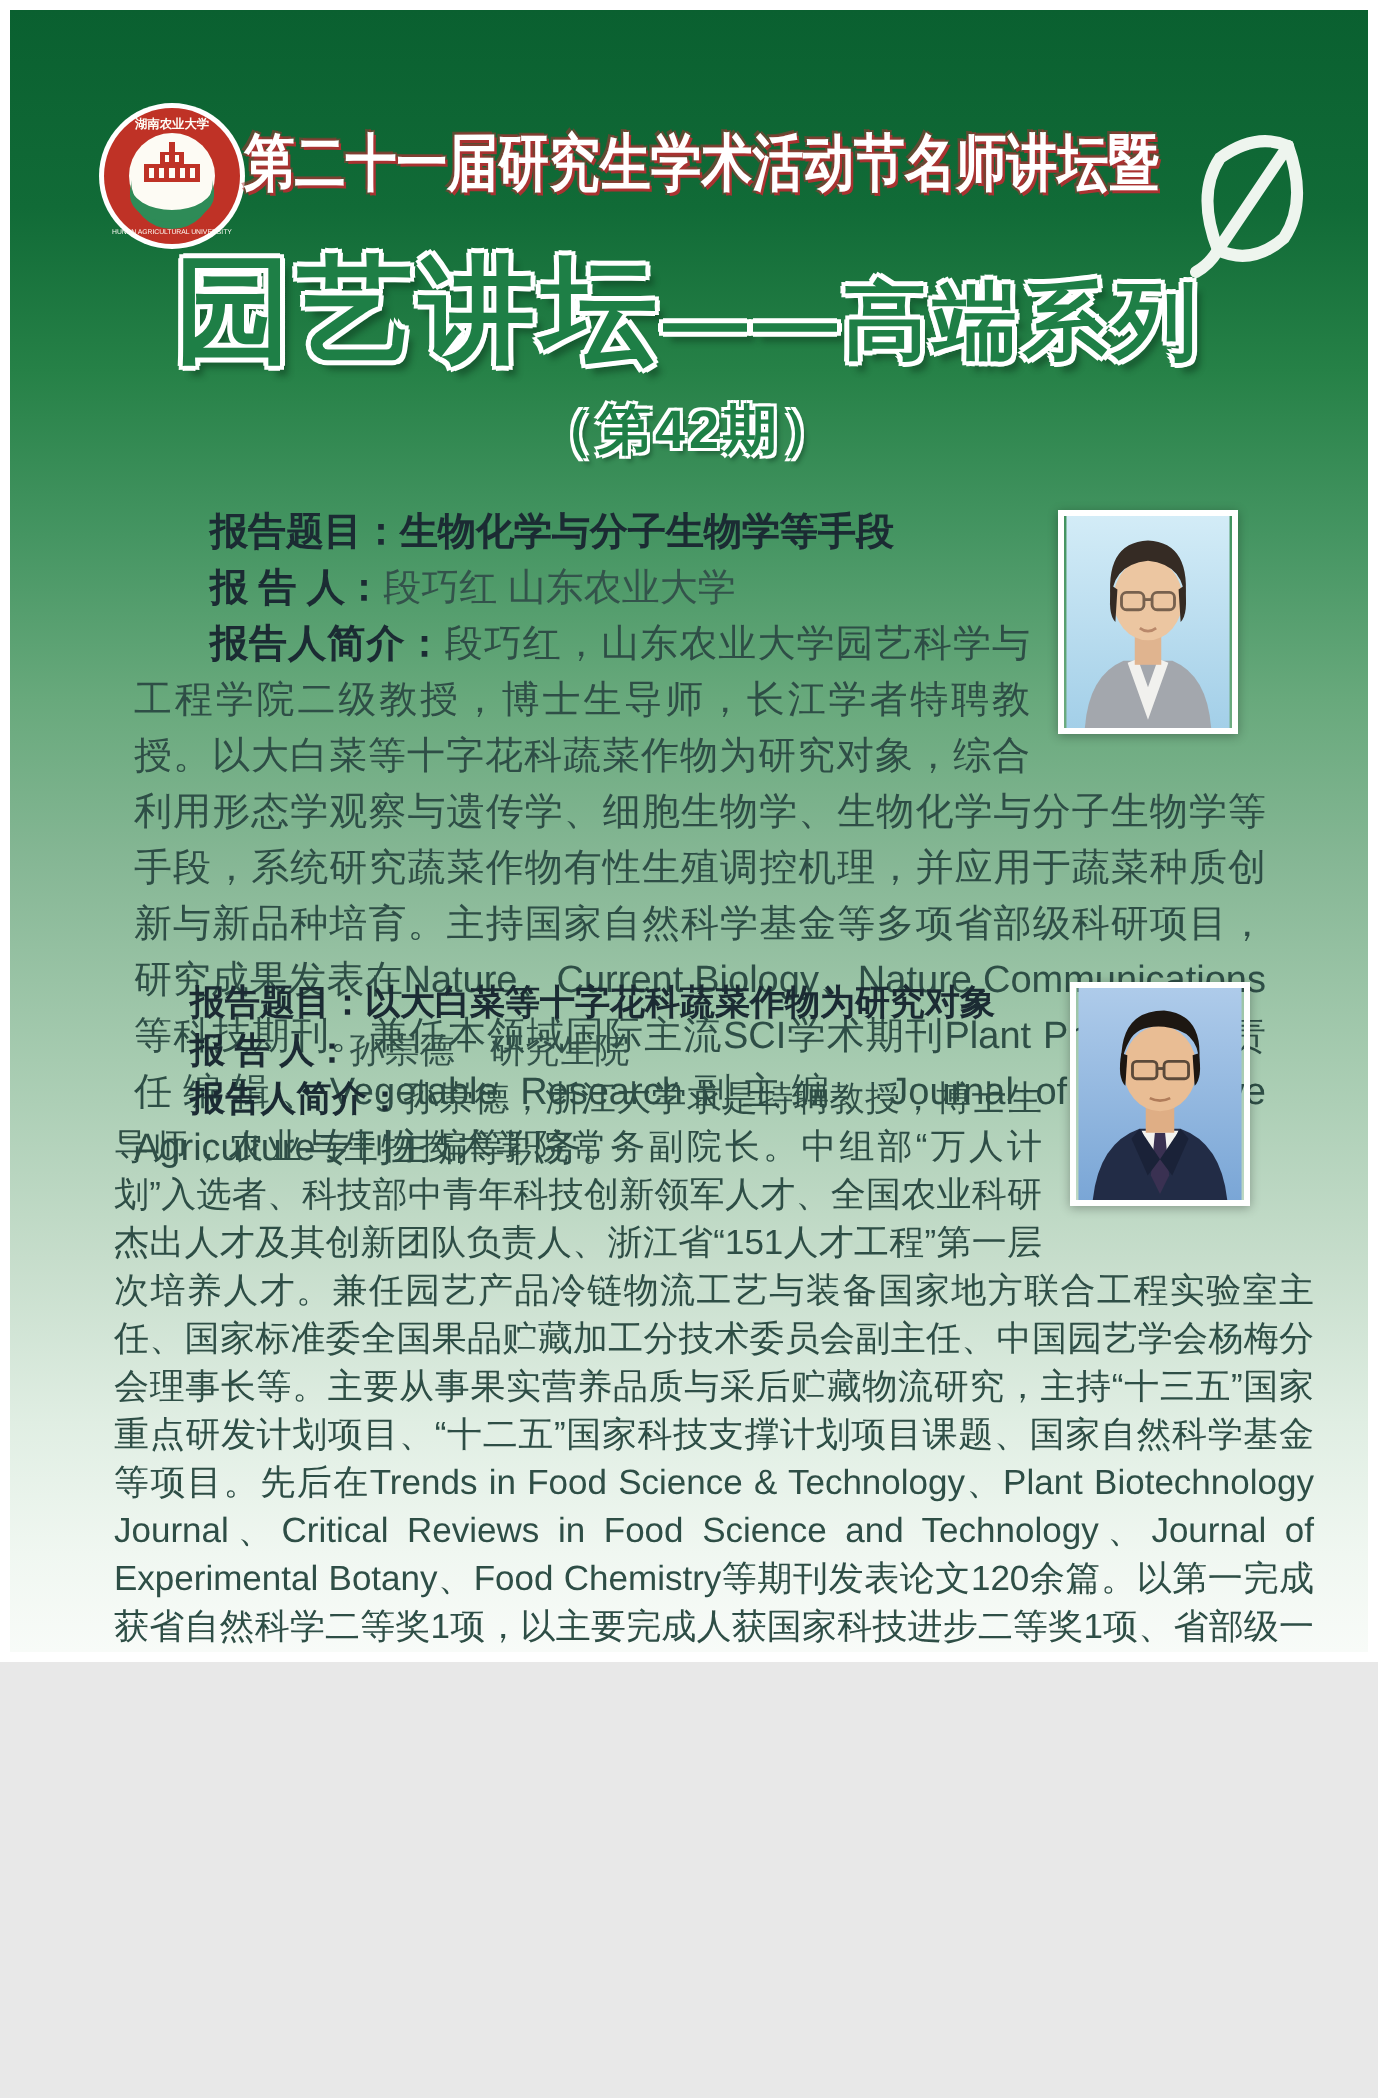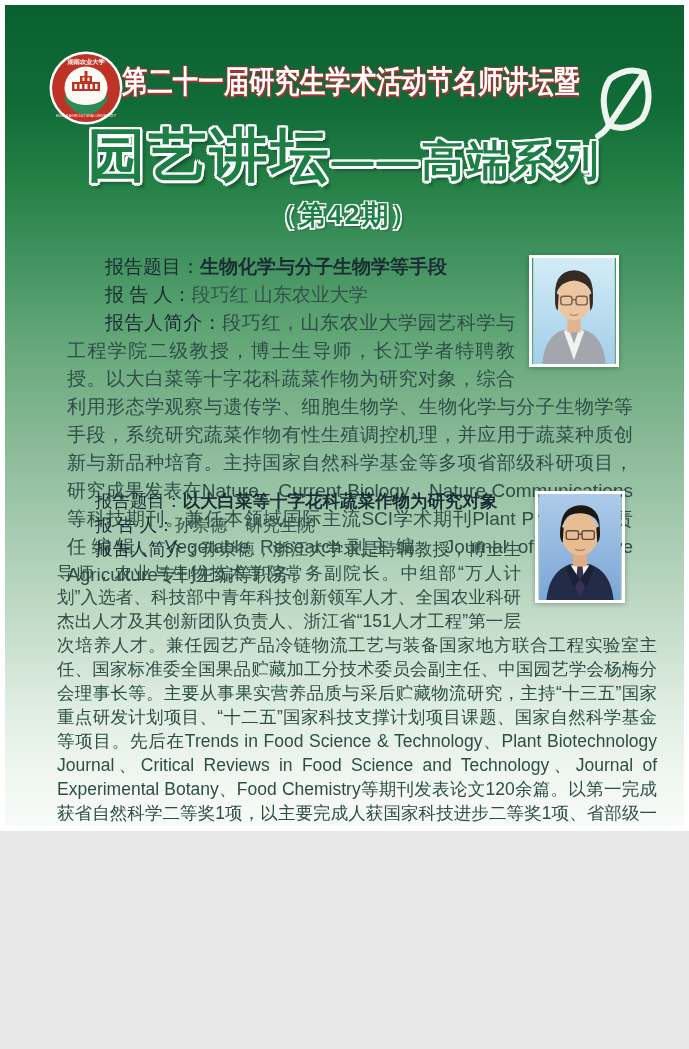--- a/index.html
+++ b/index.html
@@ -38,21 +38,21 @@
   .issue{
     position:absolute;left:0;top:192px;width:100%;text-align:center;
     font-size:27px;font-weight:800;color:#1e7f46;letter-spacing:2px;
     text-shadow:-1.5px -1.5px 0 #fff,1.5px -1.5px 0 #fff,-1.5px 1.5px 0 #fff,
                  1.5px 1.5px 0 #fff,2.5px 3px 2px rgba(8,48,24,.4);
   }
   
   .speaker{position:absolute;color:#2e4e46;text-align:justify;}
   .sec1{left:62px;top:248px;width:566px;font-size:19px;line-height:28px;}
   .sec2{left:52px;top:484px;width:600px;font-size:17.5px;line-height:24px;}
-  .speaker .lbl{font-weight:normal;color:#1b2b33;}
+  .speaker .lbl{font-weight:bold;color:#1b2b33;}
   .speaker .line{padding-left:38px;}
   .speaker .line.topic,.speaker .line.topic .topic-text{font-weight:bold;color:#1b2b33;}
   .speaker .who-val{color:#33534b;}
   .speaker p.bio{margin:0;text-indent:38px;}
   .photo{
     float:right;width:84px;height:106px;border:3px solid #ffffff;
     margin:2px 14px 10px 14px;box-shadow:0 1px 5px rgba(0,0,0,.3);
   }
   .sec2 .photo{margin-right:32px;}
   .photo svg{display:block;width:100%;height:100%;}

